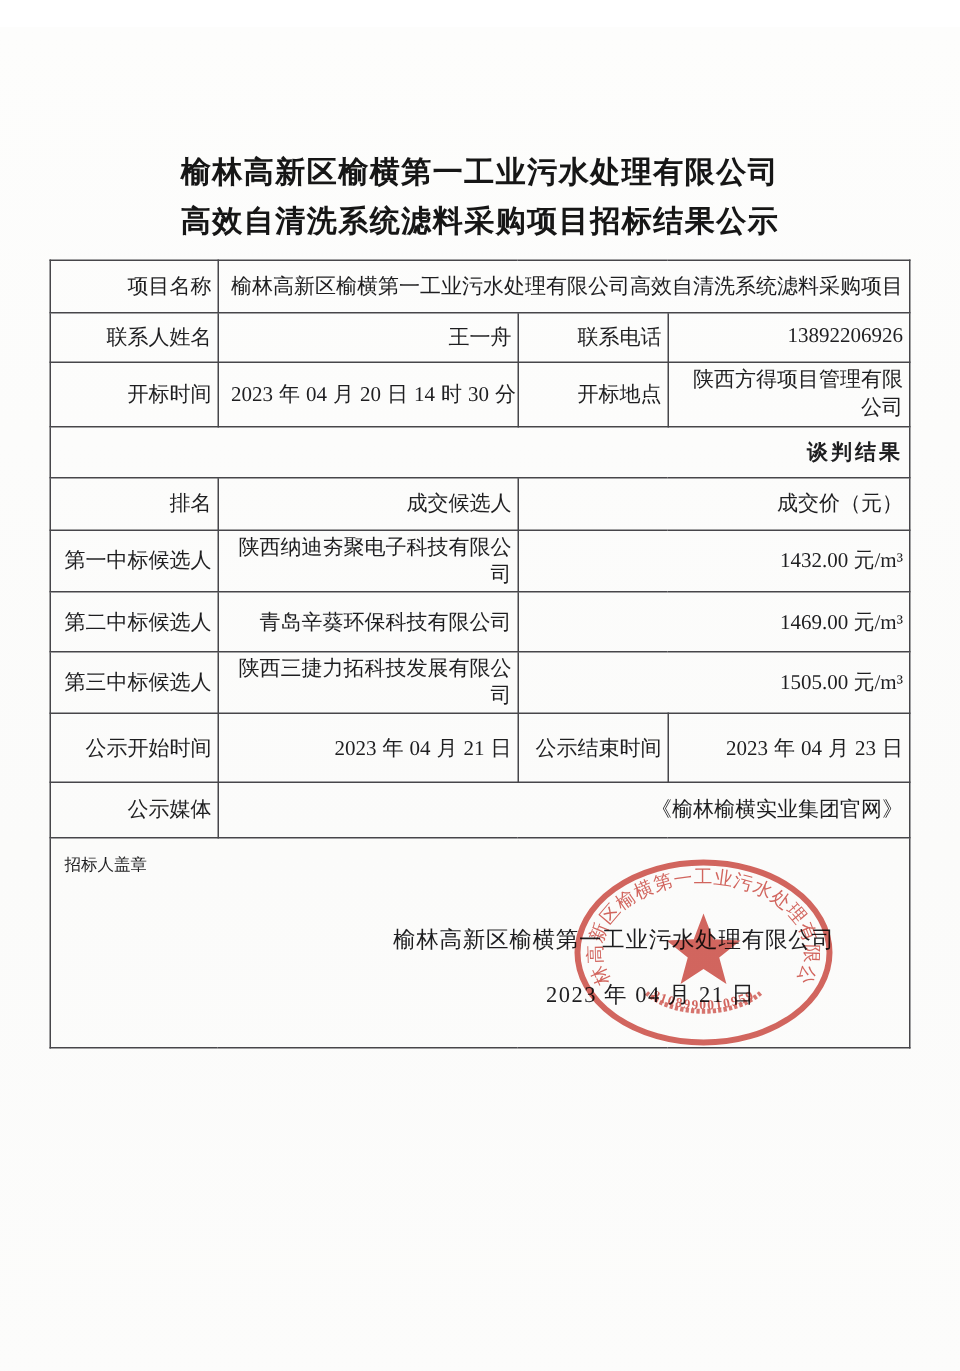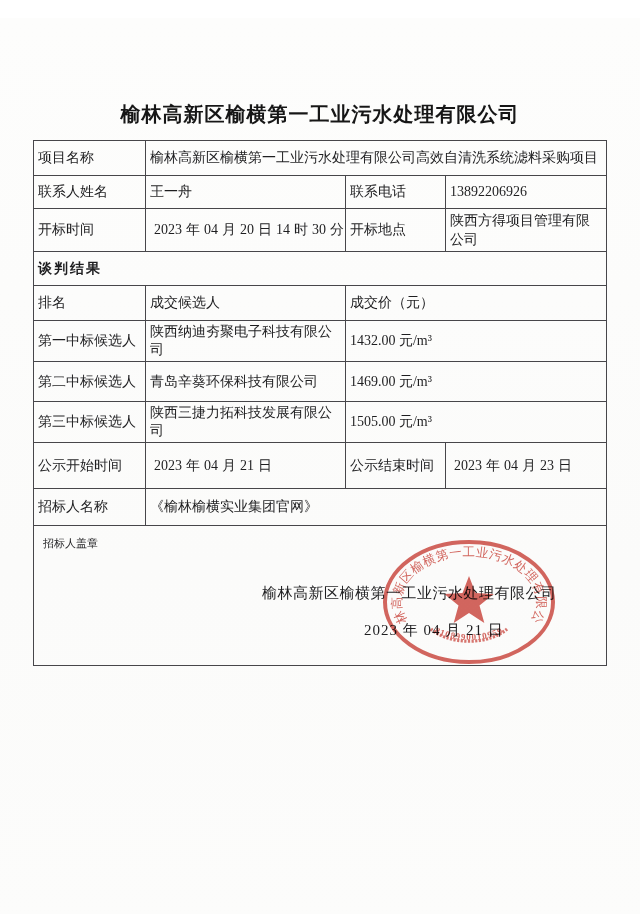--- a/index.html
+++ b/index.html
@@ -18,21 +18,21 @@
     font-weight:700;font-size:20px;line-height:33px;color:#161616;
     letter-spacing:1px;
   }
   table.doc{
     width:573px;margin:9px auto 0 auto;
     border-collapse:collapse;table-layout:fixed;
   }
   table.doc td{
     border:1px solid #47464a;
     font-size:14px;
-    text-align:left;vertical-align:middle;
+    text-align:right;vertical-align:middle;
     padding:2px 4px;
     overflow:hidden;
   }
   col.c1{width:112px}col.c2{width:200px}col.c3{width:100px}col.c4{width:161px}
   .h35{height:35px}.h33{height:33px}.h38{height:38px}.h34{height:34px}
   .h40{height:40px}.h41{height:46px}.h95{height:95px}.h37{height:37px}.h140{height:140px}
   td.section-head{font-weight:700;font-size:15px;letter-spacing:2px;font-family:Liberation Serif, serif;}
   td.para{
     text-align:justify;vertical-align:top;
     padding:6px 12px 0 12px;line-height:31px;text-indent:2em;
@@ -51,20 +51,21 @@
         mix-blend-mode:multiply;opacity:0.88;}
   .seal text{font-family:"Liberation Serif","DejaVu Serif",serif;}
 </style>
 </head>
 <body>
 
 <div class="page">
 
   <div class="titles">
     <div class="title-line">榆林高新区榆横第一工业污水处理有限公司</div>
+    <div class="title-line">高效自清洗系统滤料采购项目招标结果公示</div>
   </div>
 
   <table class="doc">
     <colgroup>
         <col class="c1">
         <col class="c2">
         <col class="c3">
         <col class="c4">
       </colgroup>
 
@@ -117,21 +118,21 @@
 
     <tr class="h41">
       <td>公示开始时间</td>
       <td class="datecell"><span class="u">2023</span><span>年</span><span class="u">04</span><span>月</span><span class="u">21</span><span>日</span></td>
       <td>公示结束时间</td>
       <td class="datecell"><span class="u">2023</span><span>年</span><span class="u">04</span><span>月</span><span class="u">23</span><span>日</span></td>
     </tr>
 
 
     <tr class="h37">
-      <td>招标人名称</td>
+      <td>公示媒体</td>
       <td colspan="3">《榆林榆横实业集团官网》</td>
     </tr>
 
     <tr class="h140">
       <td colspan="4" class="stamp-cell">
         <div class="stamp-label">招标人盖章</div>
         <div class="sig-company">榆林高新区榆横第一工业污水处理有限公司</div>
         <div class="sig-date">2023 年 04 月 21 日</div>
 
         <svg class="seal" viewBox="0 0 180 132">

